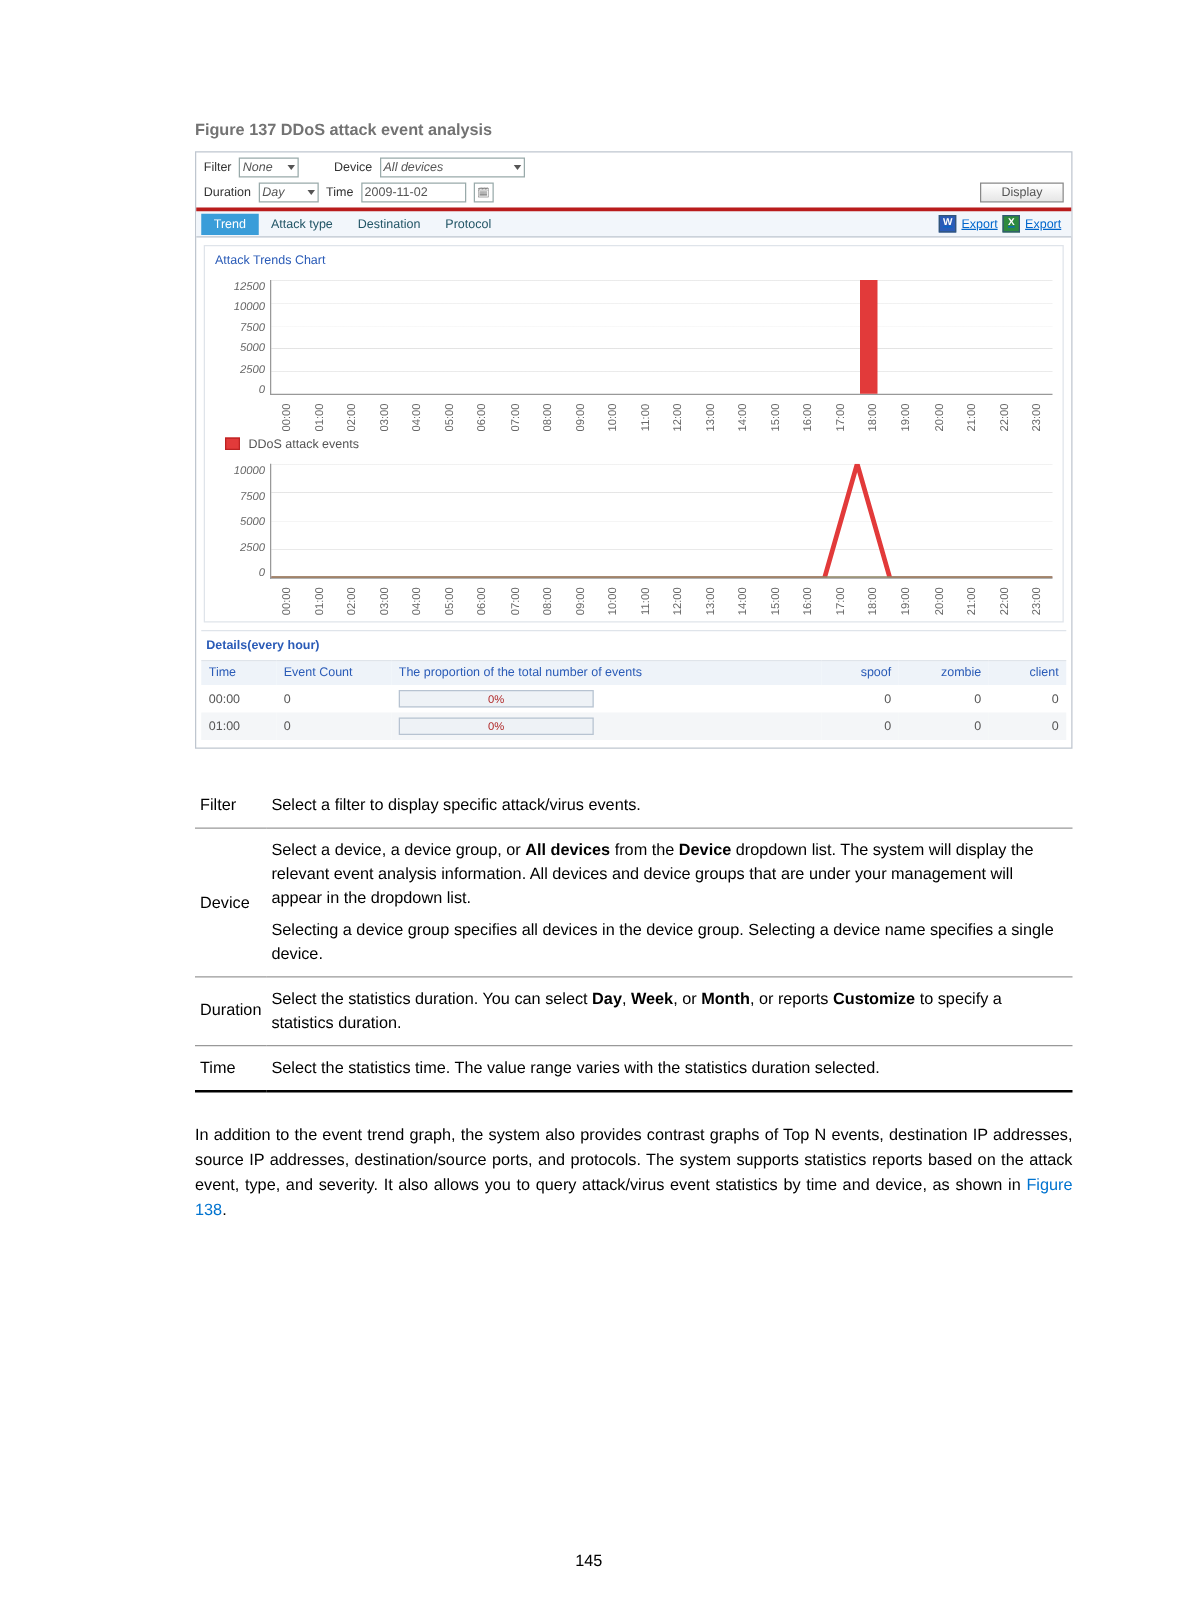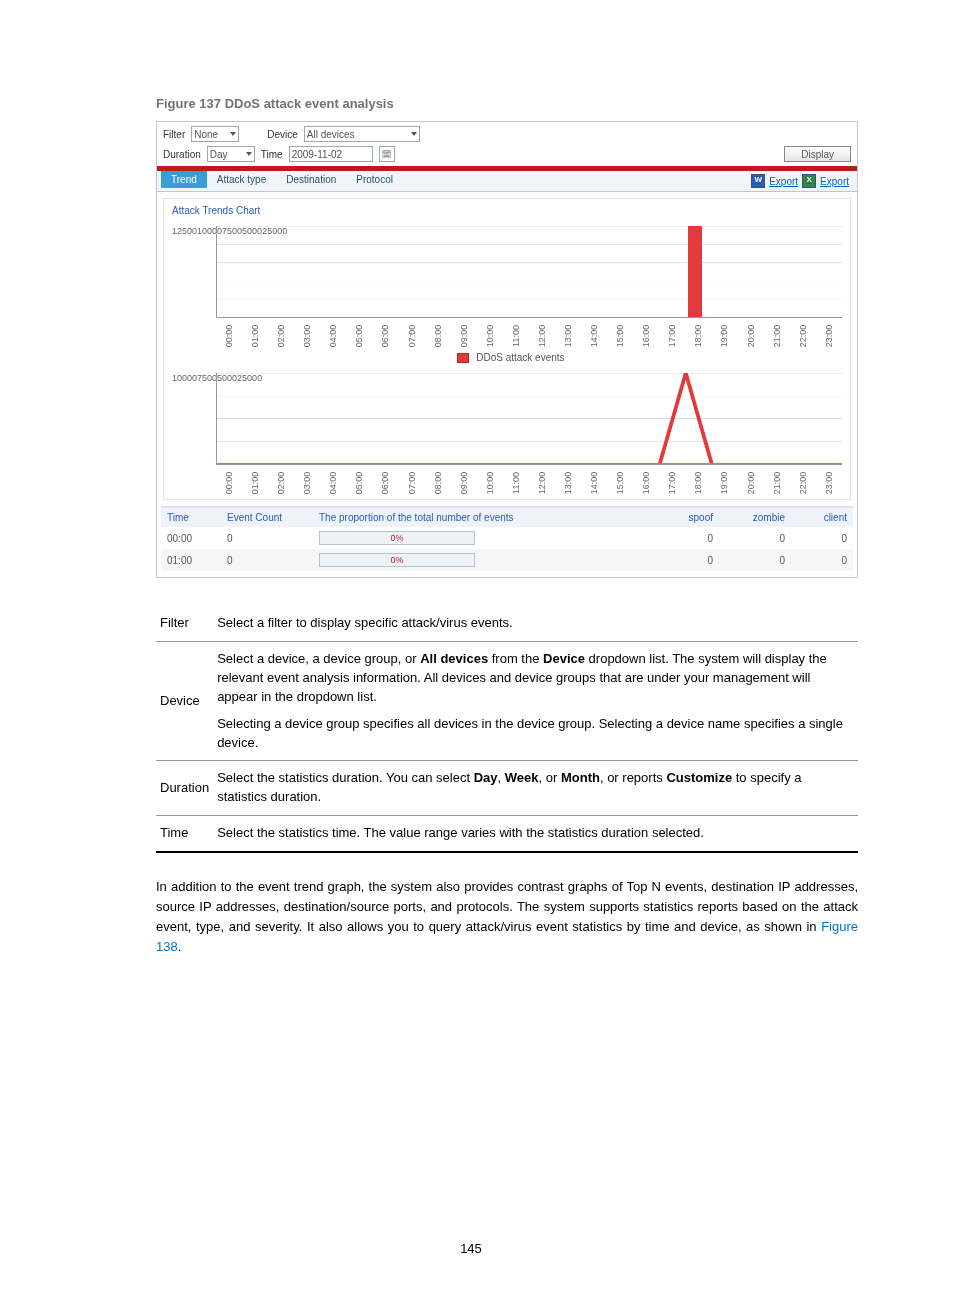--- a/index.html
+++ b/index.html
@@ -54,20 +54,21 @@
     height: 14px;
     font-size: 10px;
     padding: 0 2px;
     background: #fff;
     display: inline-flex;
     align-items: center;
     justify-content: space-between;
   }
   .ss-select {
     min-width: 42px;
+    font-style: italic;
   }
   .ss-select.dev {
     min-width: 110px;
   }
   .ss-caret {
     width: 0; height: 0;
     border-left: 3px solid transparent;
     border-right: 3px solid transparent;
     border-top: 4px solid #555;
     margin-left: 4px;
@@ -83,25 +84,25 @@
     margin-left: auto;
     border: 1px solid #888;
     padding: 1px 16px;
     background: linear-gradient(#fff,#e6e6e6);
     height: 16px;
     box-sizing: border-box;
     display: inline-flex;
     align-items: center;
   }
   .ss-tabs {
-    border-top: 5px solid #b91c1c;
+    border-top: 3px solid #b91c1c;
     border-bottom: 1px solid #bfc6cf;
     background: #f2f6fb;
     display: flex;
-    align-items: flex-start;
+    align-items: center;
     padding: 0 4px;
   }
   .ss-tab {
     padding: 3px 10px;
     color: #256;
     font-size: 10px;
   }
   .ss-tab.active {
     background: #3a9dd9;
     color: #fff;
@@ -139,25 +140,26 @@
   }
   .chart-body {
     position: relative;
     margin: 4px 8px 2px 8px;
   }
   .yaxis {
     position: absolute;
     left: 0;
     top: 0;
     display: flex;
-    flex-direction: row;
+    flex-direction: column;
     justify-content: space-between;
     text-align: right;
     font-size: 9px;
     color: #666;
+    font-style: italic;
   }
   .plot {
     position: relative;
     border-left: 1px solid #999;
     border-bottom: 1px solid #999;
     flex: 1;
     background: repeating-linear-gradient(to top, transparent, transparent calc(20% - 1px), #ddd 20%);
   }
   .plot-wrap {
     display: flex;
@@ -179,21 +181,21 @@
     text-align: center;
     transform: rotate(-90deg);
     transform-origin: center;
     white-space: nowrap;
     height: 28px;
     display: inline-flex;
     align-items: center;
     justify-content: center;
   }
   .legend {
-    text-align: center;
+    text-align: left;
     font-size: 10px;
     color: #555;
     padding: 2px 0 6px 0;
   }
   .legend .sw {
     width: 10px; height: 8px;
     display: inline-block;
     margin: 0 4px 0 8px;
     vertical-align: middle;
     border:1px solid rgba(0,0,0,0);
@@ -418,20 +420,21 @@
             <span>19:00</span>
             <span>20:00</span>
             <span>21:00</span>
             <span>22:00</span>
             <span>23:00</span>
         </div>
       </div>
     </div>
 
     <div class="details">
+      <div class="details-title">Details(every hour)</div>
       <table class="dt-table">
         <tbody>
             <tr>
           <th style="width:48px">Time</th>
           <th style="width:80px">Event Count</th>
           <th>The proportion of the total number of events</th>
           <th class="r" style="width:50px">spoof</th>
           <th class="r" style="width:60px">zombie</th>
           <th class="r" style="width:50px">client</th>
         </tr>

